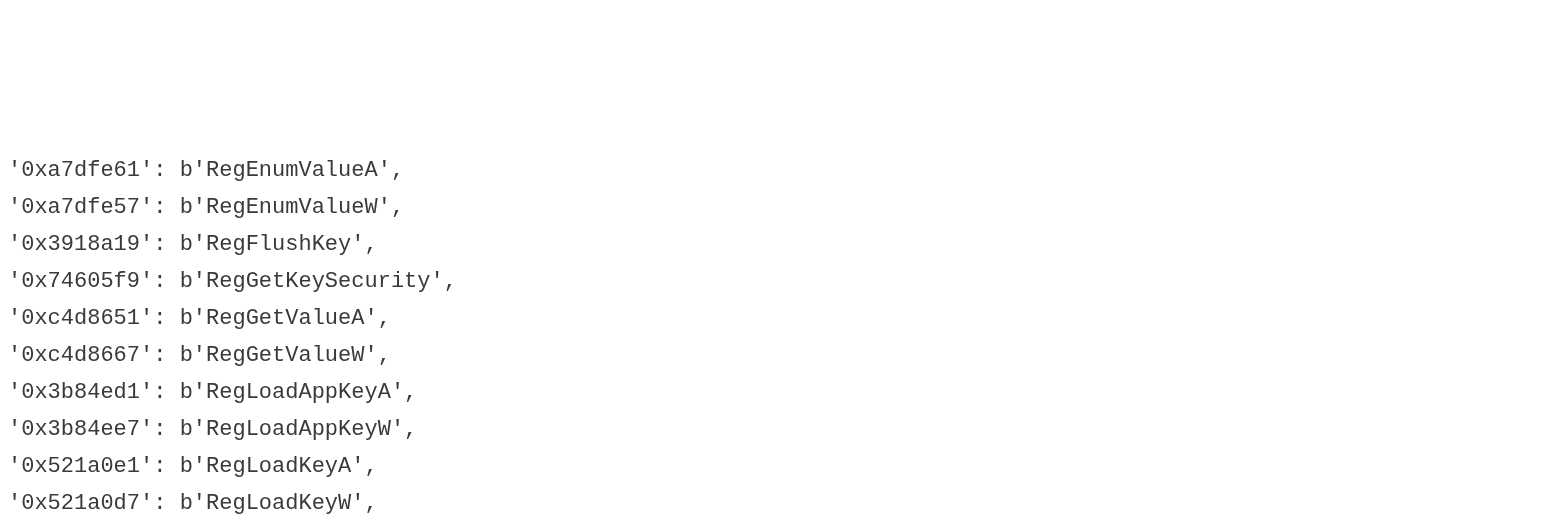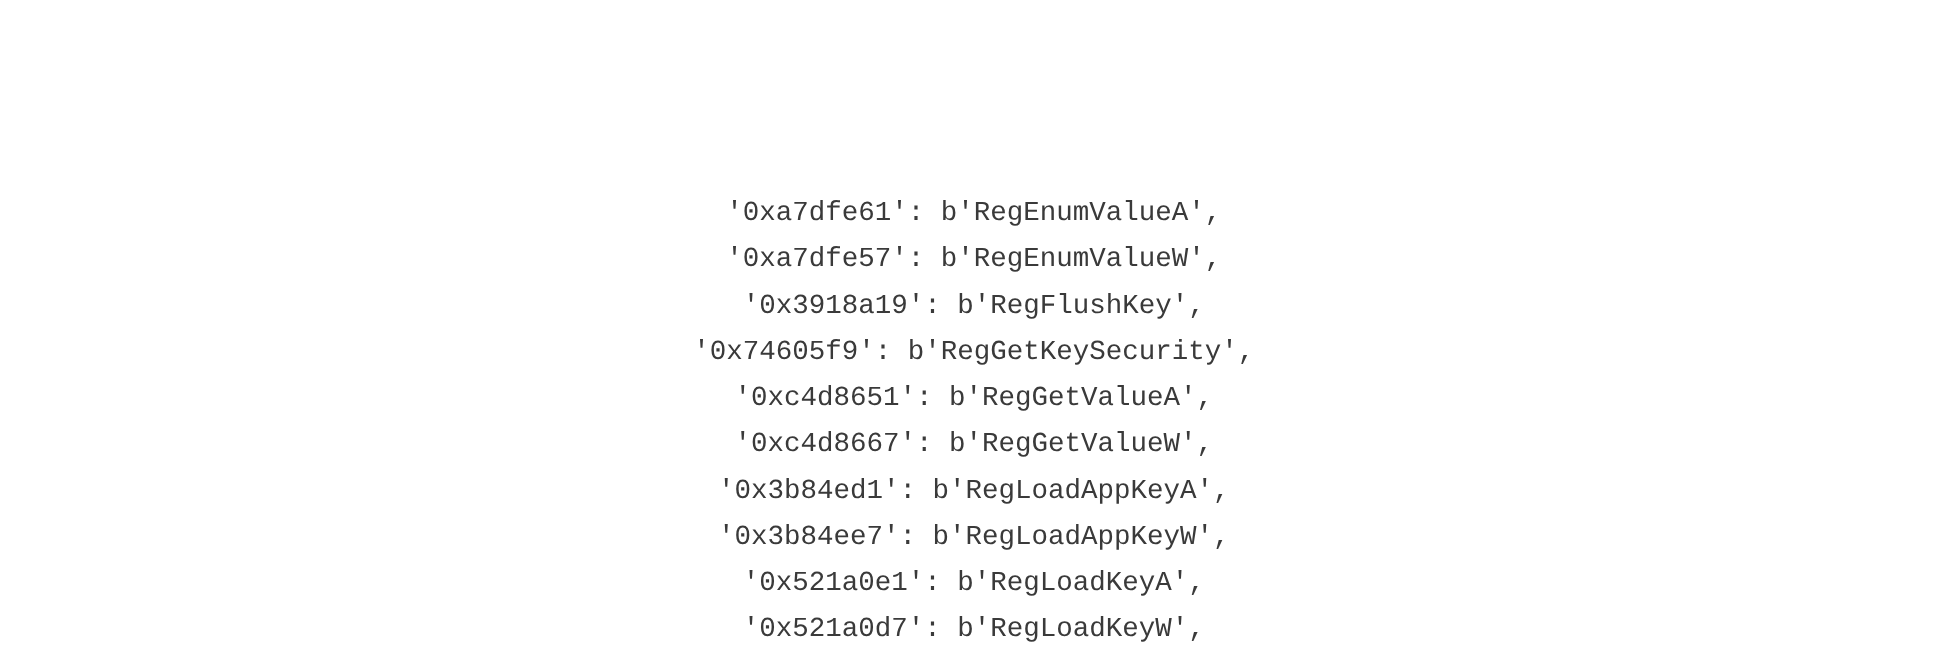--- a/index.html
+++ b/index.html
@@ -7,21 +7,20 @@
       padding: 4px 8px;
       font-family: Consolas, 'Courier New', monospace;
       font-size: 22px;
       line-height: 37px;
       color: #3a3a3a;
       background: #ffffff;
       white-space: pre;
     }
     .line {
       display: block;
-      text-align: center;
     }
   </style>
 </head>
 <body>
 
 
 
 <div id="code-container"><span class="line"><span>'0xa7dfe61'</span><span>: b'</span><span>RegEnumValueA</span><span>',</span></span><span class="line"><span>'0xa7dfe57'</span><span>: b'</span><span>RegEnumValueW</span><span>',</span></span><span class="line"><span>'0x3918a19'</span><span>: b'</span><span>RegFlushKey</span><span>',</span></span><span class="line"><span>'0x74605f9'</span><span>: b'</span><span>RegGetKeySecurity</span><span>',</span></span><span class="line"><span>'0xc4d8651'</span><span>: b'</span><span>RegGetValueA</span><span>',</span></span><span class="line"><span>'0xc4d8667'</span><span>: b'</span><span>RegGetValueW</span><span>',</span></span><span class="line"><span>'0x3b84ed1'</span><span>: b'</span><span>RegLoadAppKeyA</span><span>',</span></span><span class="line"><span>'0x3b84ee7'</span><span>: b'</span><span>RegLoadAppKeyW</span><span>',</span></span><span class="line"><span>'0x521a0e1'</span><span>: b'</span><span>RegLoadKeyA</span><span>',</span></span><span class="line"><span>'0x521a0d7'</span><span>: b'</span><span>RegLoadKeyW</span><span>',</span></span><span class="line"></span></div>
 
 

